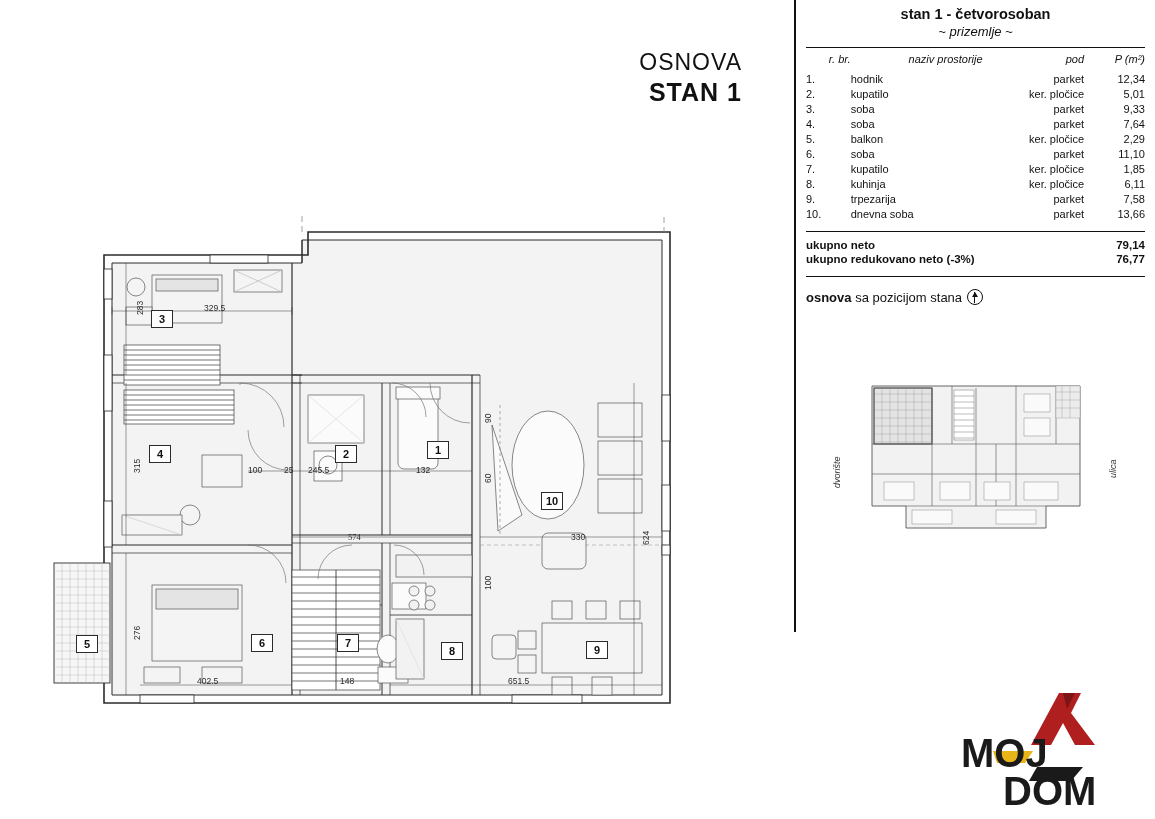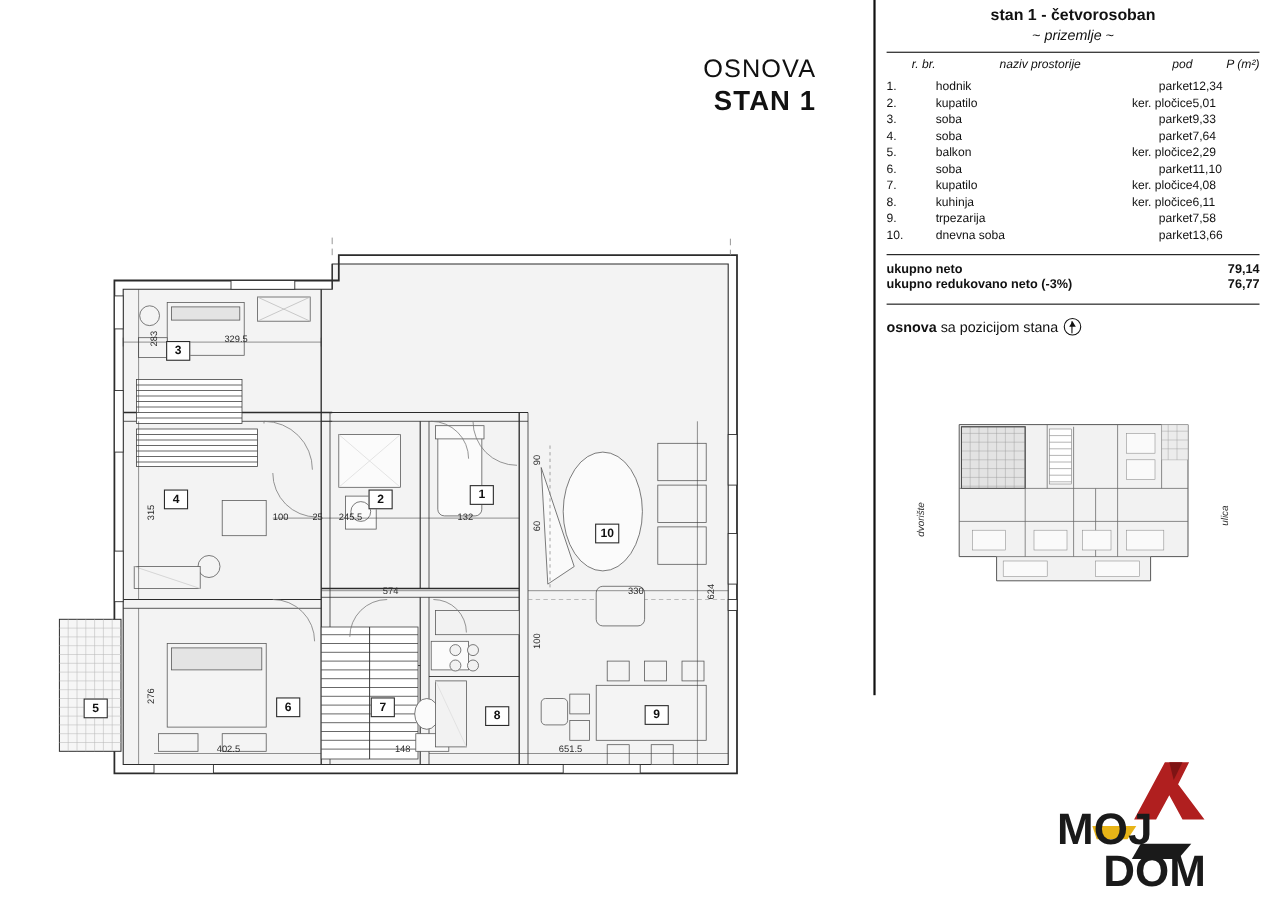--- a/index.html
+++ b/index.html
@@ -68,21 +68,21 @@
     font-size:11px; color:#111;
   }
   table.tbl th {
     font-style:italic; font-weight:normal; text-align:right;
     padding:5px 0 6px 0; font-size:11px;
   }
   table.tbl td { padding:1.5px 0; font-size:11px; }
   .c-nr { width:44px; }
   .c-name { width:130px; }
   .c-floor { width:100px;text-align:right; }
-  .c-area { width:60px; }
+  .c-area { text-align:right; width:60px; }
   th.c-area { text-align:right; }
 
   .totals { margin:0 10px; width:339px; font-size:11.5px; color:#111; }
   .totals table { width:100%; border-collapse:collapse; }
   .totals td { padding:1px 0; }
   .totals .lbl { font-weight:bold; }
   .totals .val { text-align:right; font-weight:bold; }
 
   .pos-head {
     margin:12px 10px 0 10px; font-size:13px; color:#111;
@@ -288,43 +288,43 @@
             <path d="M88 470 L240 470"></path>
             <path d="M338 470 L610 470"></path>
           </g>
         </g>
       </svg>
 
       <div class="roomnum" style="left:99px;  top:95px;">3</div>
       <div class="roomnum" style="left:97px;  top:230px;">4</div>
       <div class="roomnum" style="left:283px; top:230px;">2</div>
       <div class="roomnum" style="left:375px; top:226px;">1</div>
-      <div class="roomnum" style="left:489px; top:261px;">10</div>
+      <div class="roomnum" style="left:489px; top:277px;">10</div>
       <div class="roomnum" style="left:24px;  top:420px;">5</div>
       <div class="roomnum" style="left:199px; top:419px;">6</div>
       <div class="roomnum" style="left:285px; top:419px;">7</div>
       <div class="roomnum" style="left:389px; top:427px;">8</div>
       <div class="roomnum" style="left:534px; top:426px;">9</div>
 
       <div class="dim" style="left:152px; top:88px;">329.5</div>
       <div class="dim v" style="left:83px; top:100px; transform:rotate(-90deg);">283</div>
       <div class="dim v" style="left:80px; top:258px; transform:rotate(-90deg);">315</div>
       <div class="dim" style="left:196px; top:250px;">100</div>
       <div class="dim" style="left:232px; top:250px;">25</div>
       <div class="dim" style="left:256px; top:250px;">245.5</div>
       <div class="dim" style="left:364px; top:250px;">132</div>
       <div class="dim v" style="left:431px; top:208px; transform:rotate(-90deg);">90</div>
       <div class="dim v" style="left:431px; top:268px; transform:rotate(-90deg);">60</div>
-      <div class="dim" style="left:296px; top:317px;">574</div>
+      <div class="dim" style="left:296px; top:317px;font-family:Liberation Serif, serif;">574</div>
       <div class="dim" style="left:519px; top:317px;">330</div>
       <div class="dim v" style="left:589px; top:330px; transform:rotate(-90deg);">624</div>
       <div class="dim v" style="left:431px; top:375px; transform:rotate(-90deg);">100</div>
       <div class="dim v" style="left:80px;  top:425px; transform:rotate(-90deg);">276</div>
       <div class="dim" style="left:145px; top:461px;">402.5</div>
-      <div class="dim" style="left:307px; top:461px;text-align:center;">148</div>
+      <div class="dim" style="left:288px; top:461px;text-align:center;">148</div>
       <div class="dim" style="left:456px; top:461px;">651.5</div>
     </div>
   </div>
 
   <div class="vdiv"></div>
 
   <div class="right">
 
     <div class="rp-head">
       <div class="rp-title">stan 1 - četvorosoban</div>
@@ -376,21 +376,21 @@
         <tr>
           <td class="c-nr">6.</td>
           <td class="c-name">soba</td>
           <td class="c-floor">parket</td>
           <td class="c-area">11,10</td>
         </tr>
         <tr>
           <td class="c-nr">7.</td>
           <td class="c-name">kupatilo</td>
           <td class="c-floor">ker. pločice</td>
-          <td class="c-area">4,08</td>
+          <td class="c-area">1,85</td>
         </tr>
         <tr>
           <td class="c-nr">8.</td>
           <td class="c-name">kuhinja</td>
           <td class="c-floor">ker. pločice</td>
           <td class="c-area">6,11</td>
         </tr>
         <tr>
           <td class="c-nr">9.</td>
           <td class="c-name">trpezarija</td>

